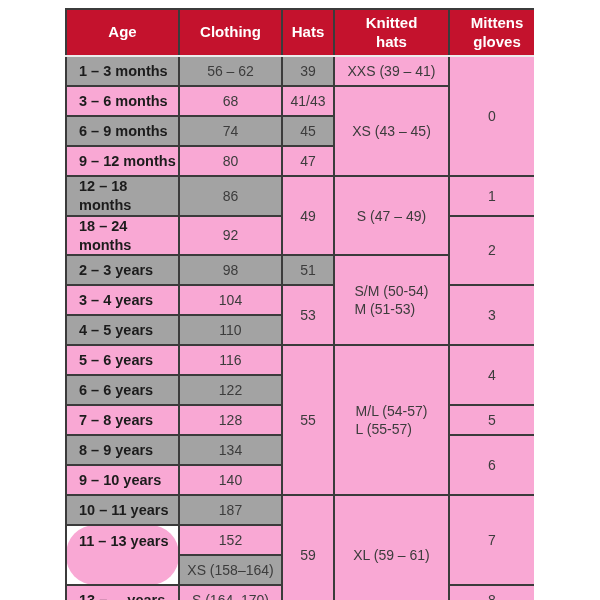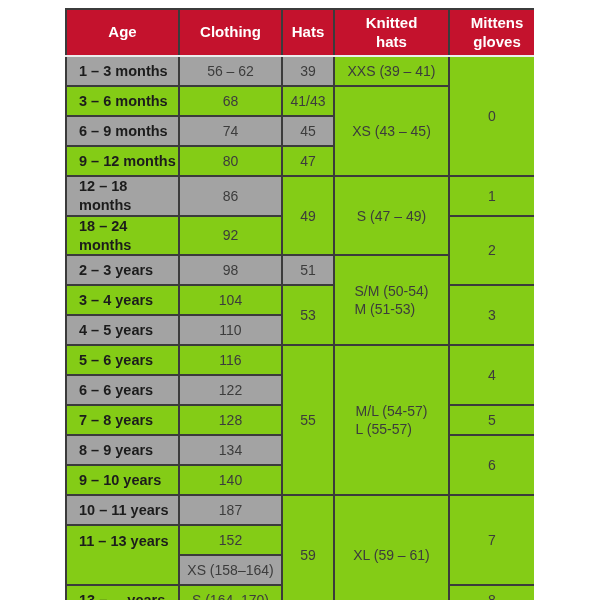--- a/index.html
+++ b/index.html
@@ -39,22 +39,22 @@
     text-align:center;vertical-align:middle;
     line-height:1.3;
   }
   td .cell-text{white-space:pre-line;display:inline-block;text-align:left;}
   td.col-age{
     text-align:left;padding-left:12px;
     font-weight:bold;color:#1c1c1c;font-size:14.5px;
   }
   td.col-mittens{border-right:none;}
   td.gray{background:#a3a3a3;}
-  td.light{background:#84cc16;}
-  td.vtop{vertical-align:top;padding-top:6px;}
+  td.light{background:#f9a8d4;}
+  td.vtop{vertical-align:top;padding-top:6px;border-radius:29px;}
   td.bottom-edge{border-bottom:2px solid #bdbdbd;}
 </style>
 </head>
 <body>
 
 <div class="page">
   <table class="size-chart">
     <colgroup>
       <col class="c-age">
         <col class="c-clothing">

